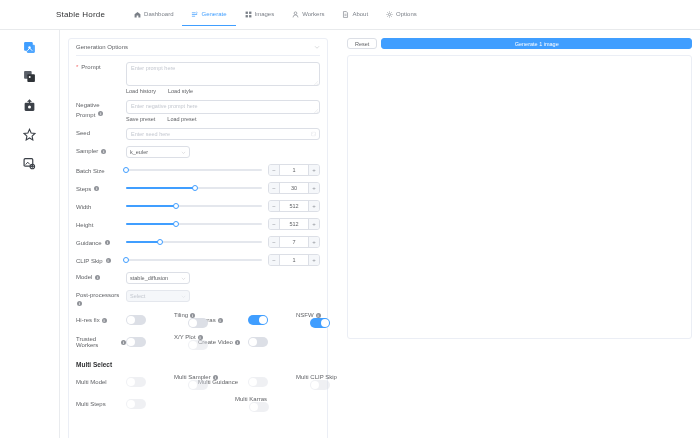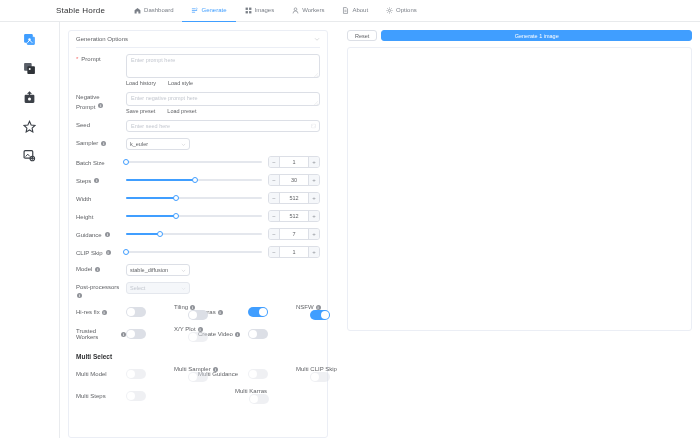--- a/index.html
+++ b/index.html
@@ -7,21 +7,21 @@
   body {
     width:700px; height:438px;
     font-family:"Liberation Sans", sans-serif;
     font-size:6px;
     color:#606266;
     background:#ffffff;
     overflow:hidden;
   }
   
   .navbar {
-    height:22px; width:100%;
+    height:30px; width:100%;
     background:#fff;
     border-bottom:1px solid #e8eaec;
     display:flex; align-items:center;
     padding-left:0;
   }
   .brand {
     font-size:8px; color:#303133; font-weight:400;
     margin-left:56px; margin-right:20px; letter-spacing:.2px;
   }
   .nav-items { display:flex; align-items:stretch; height:22px; }

